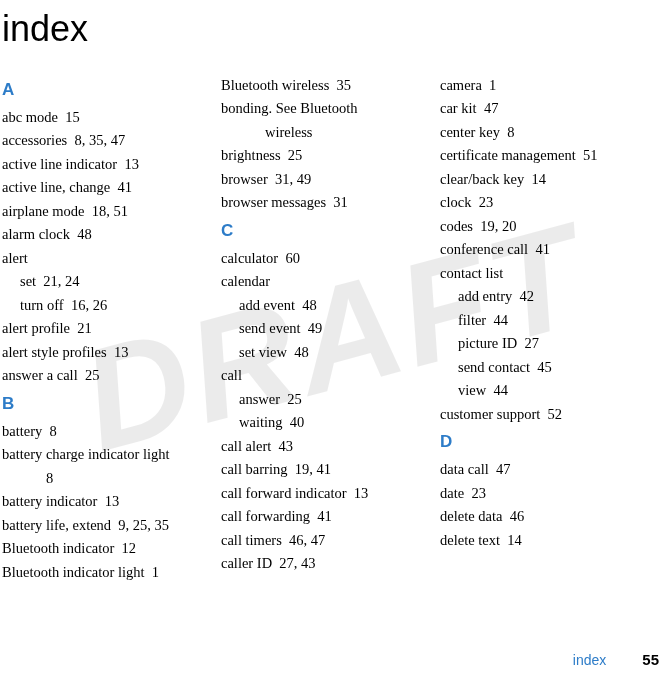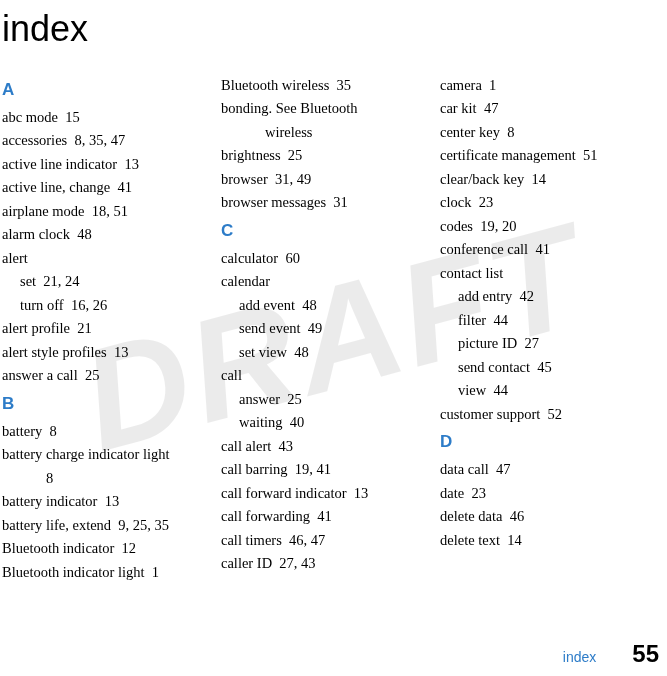--- a/index.html
+++ b/index.html
@@ -64,21 +64,21 @@
   .footer {
     position: absolute;
     bottom: 8px;
     right: 8px;
     display: flex;
     align-items: baseline;
     gap: 36px;
     font-family: Arial, Helvetica, sans-serif;
   }
   .footer-label { color: #2d7cc8; font-size: 14px; }
-  .footer-page { font-weight: 800; font-size: 24px; }
+  .footer-page { font-weight: 800; font-size: 15px; }
 </style>
 </head>
 <body>
 
 <div class="page">
   <div class="watermark">DRAFT</div>
 
   <h1 class="title">index</h1>
 
   <div class="columns">

